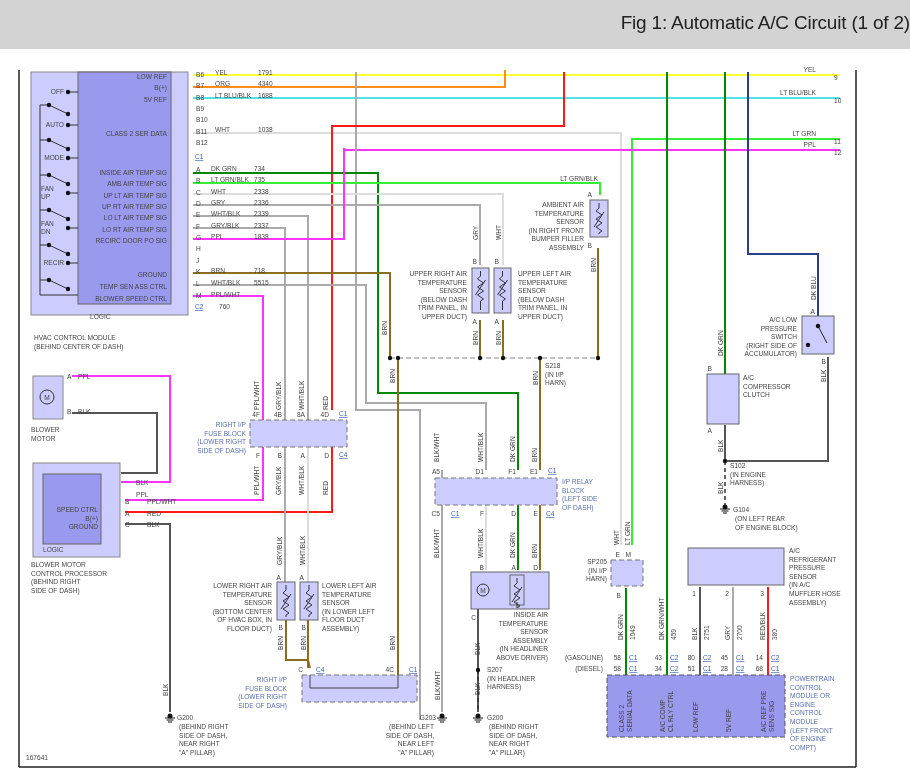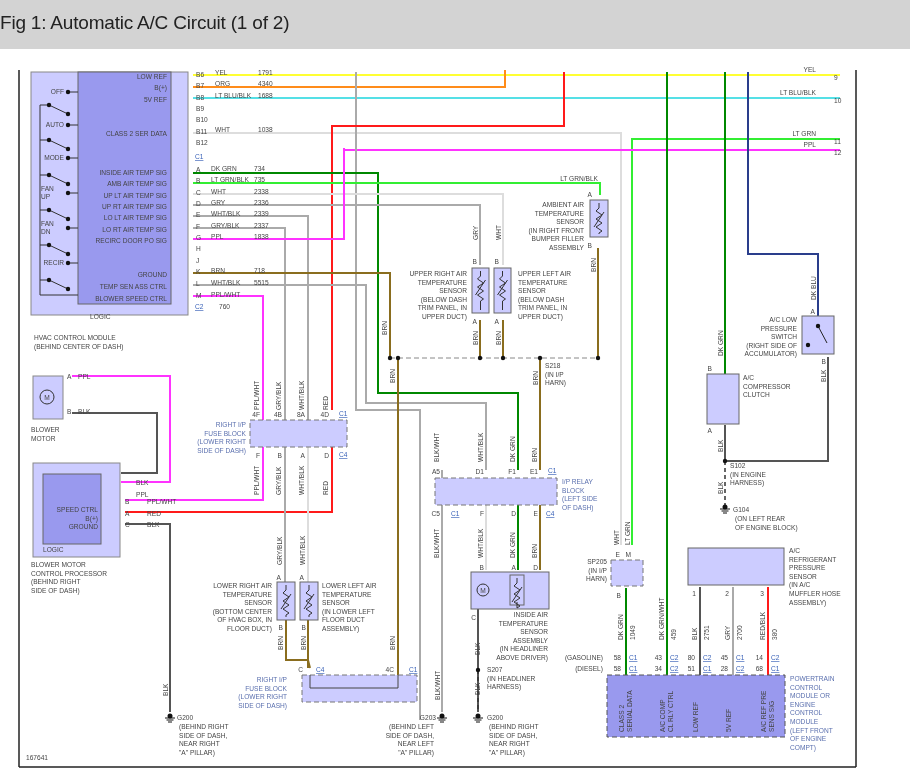--- a/index.html
+++ b/index.html
@@ -1,18 +1,18 @@
 <!DOCTYPE html>
 <html><head>
 <meta charset="utf-8">
 <style>
   html,body{margin:0;padding:0;background:#fff;}
   body{width:910px;height:777px;position:relative;overflow:hidden;font-family:"Liberation Sans",sans-serif;}
   .hdr{position:absolute;left:0;top:0;width:910px;height:49px;background:#d3d3d3;}
-  .hdr-title{position:absolute;left:0;top:0;width:910px;text-align:left;line-height:45px;font-family:"Liberation Sans",sans-serif;font-size:19px;color:#222;letter-spacing:-0.2px;}
+  .hdr-title{position:absolute;left:0;top:0;width:910px;text-align:right;line-height:45px;font-family:"Liberation Sans",sans-serif;font-size:19px;color:#222;letter-spacing:-0.2px;}
   svg.dg{position:absolute;left:0;top:0;}
   svg text{font-family:"Liberation Sans",sans-serif;font-size:6.6px;fill:#444;}
   .blue{fill:#5a6fae;}
   .link{fill:#3a62b8;text-decoration:underline;}
   .box-outer{fill:#ccccff;stroke:#888;stroke-width:1;}
   .box-inner{fill:#9999ee;stroke:#666;stroke-width:1;}
   .dashbox{fill:#ccccff;stroke:#777;stroke-width:1;stroke-dasharray:5,3;}
   .dashbox2{fill:#9999ee;stroke:#555;stroke-width:1;stroke-dasharray:5,3;}
   .sensor{fill:#ccccff;stroke:#666;stroke-width:1;}
 </style>

